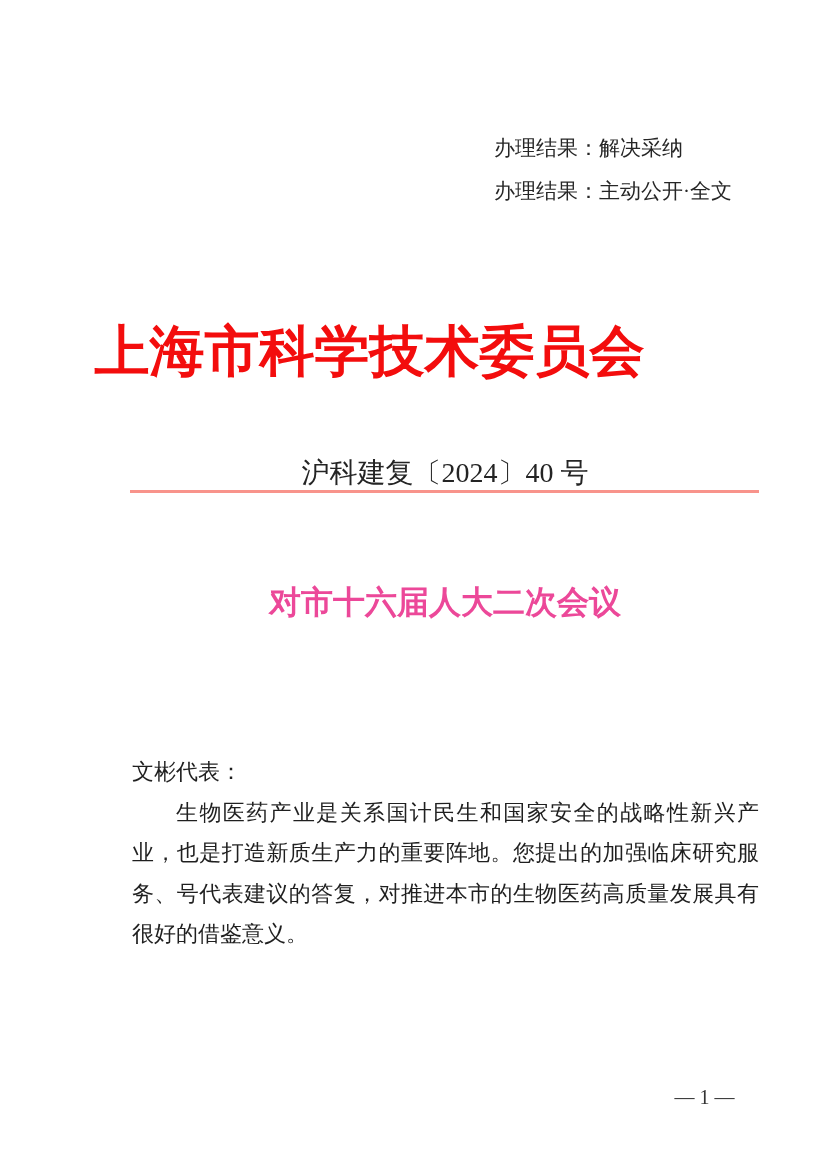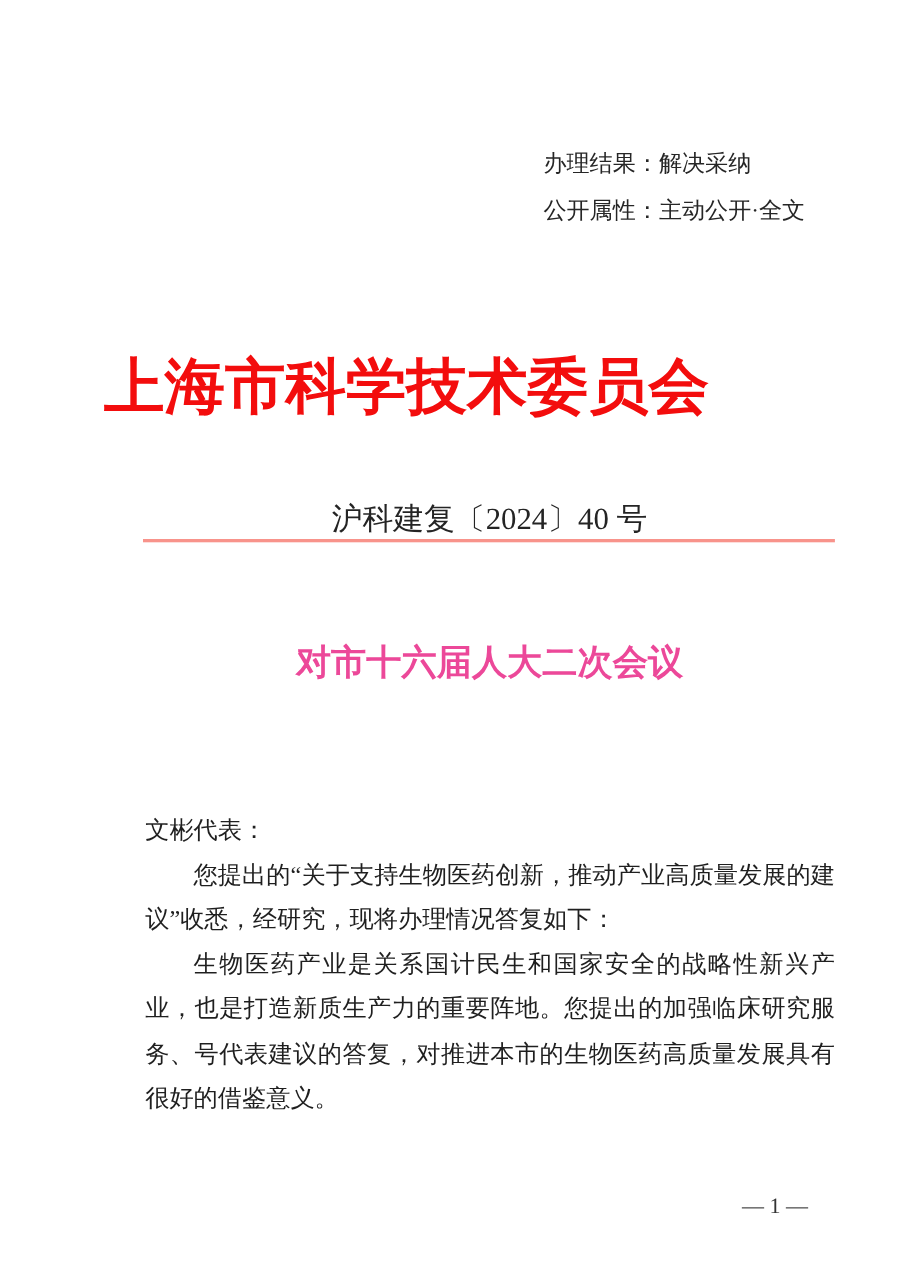--- a/index.html
+++ b/index.html
@@ -76,21 +76,21 @@
     font-size: 32px;
     line-height: 52px;
     font-weight: bold;
     color: #ec4899;
   }
   .reply-title .t-line { white-space: nowrap; }
 
   
   .body-text {
     position: absolute;
-    top: 735px;
+    top: 752px;
     left: 100px;
     width: 627px;
     font-size: 22px;
     line-height: 40.5px;
     color: #1f1f1f;
     text-align: justify;
     text-justify: inter-ideograph;
   }
   .body-text .salutation { text-indent: 0; }
   .body-text .para { text-indent: 2em; }
@@ -108,34 +108,33 @@
     white-space: nowrap;
   }
 </style>
 </head>
 <body>
 
 <div class="page">
 
   <div class="meta-block">
     <div>办理结果：解决采纳</div>
-    <div>公开属性：主动公开·全文</div>
+    <div>办理结果：主动公开·全文</div>
   </div>
 
   <div class="agency-title">上海市科学技术委员会</div>
 
   <div class="doc-number">沪科建复〔2024〕40 号</div>
 
   <div class="red-rule"></div>
 
   <div class="reply-title">
     <div class="t-line">对市十六届人大二次会议</div>
   </div>
 
   <div class="body-text">
     <div class="salutation">文彬代表：</div>
-    <div class="para">您提出的“关于支持生物医药创新，推动产业高质量发展的建议”收悉，经研究，现将办理情况答复如下：</div>
     <div class="para">生物医药产业是关系国计民生和国家安全的战略性新兴产业，也是打造新质生产力的重要阵地。您提出的加强临床研究服务、号代表建议的答复，对推进本市的生物医药高质量发展具有很好的借鉴意义。</div>
   </div>
 
   <div class="page-number">— 1 —</div>
 
 </div>
 
 </body></html>

